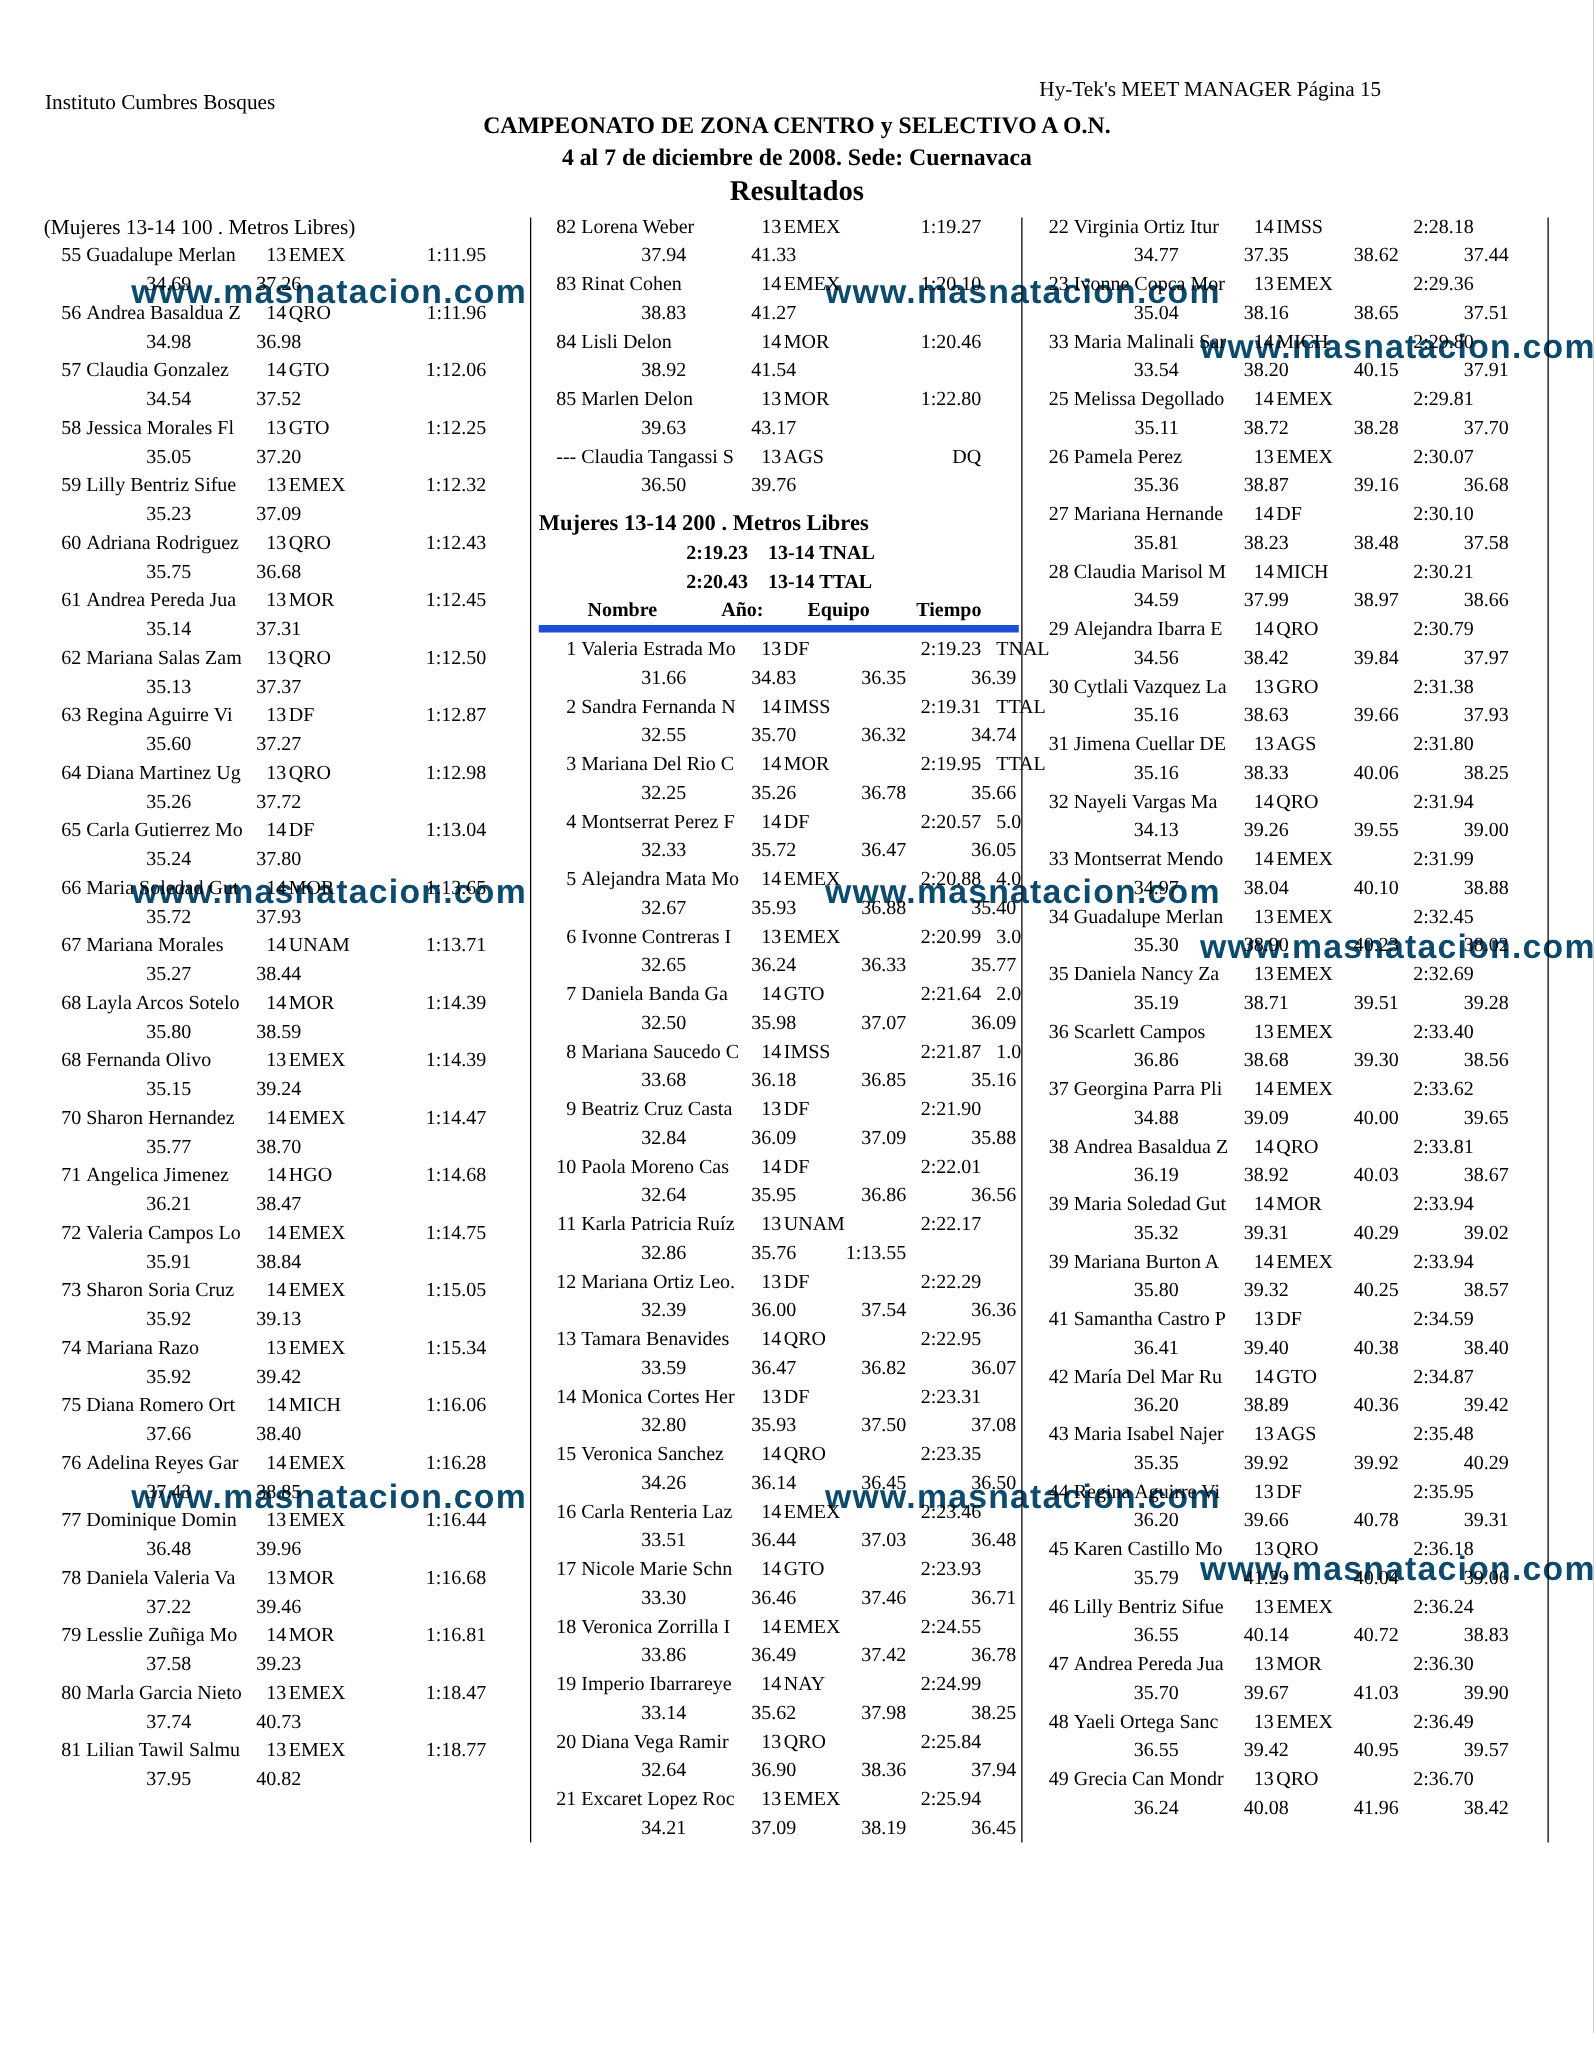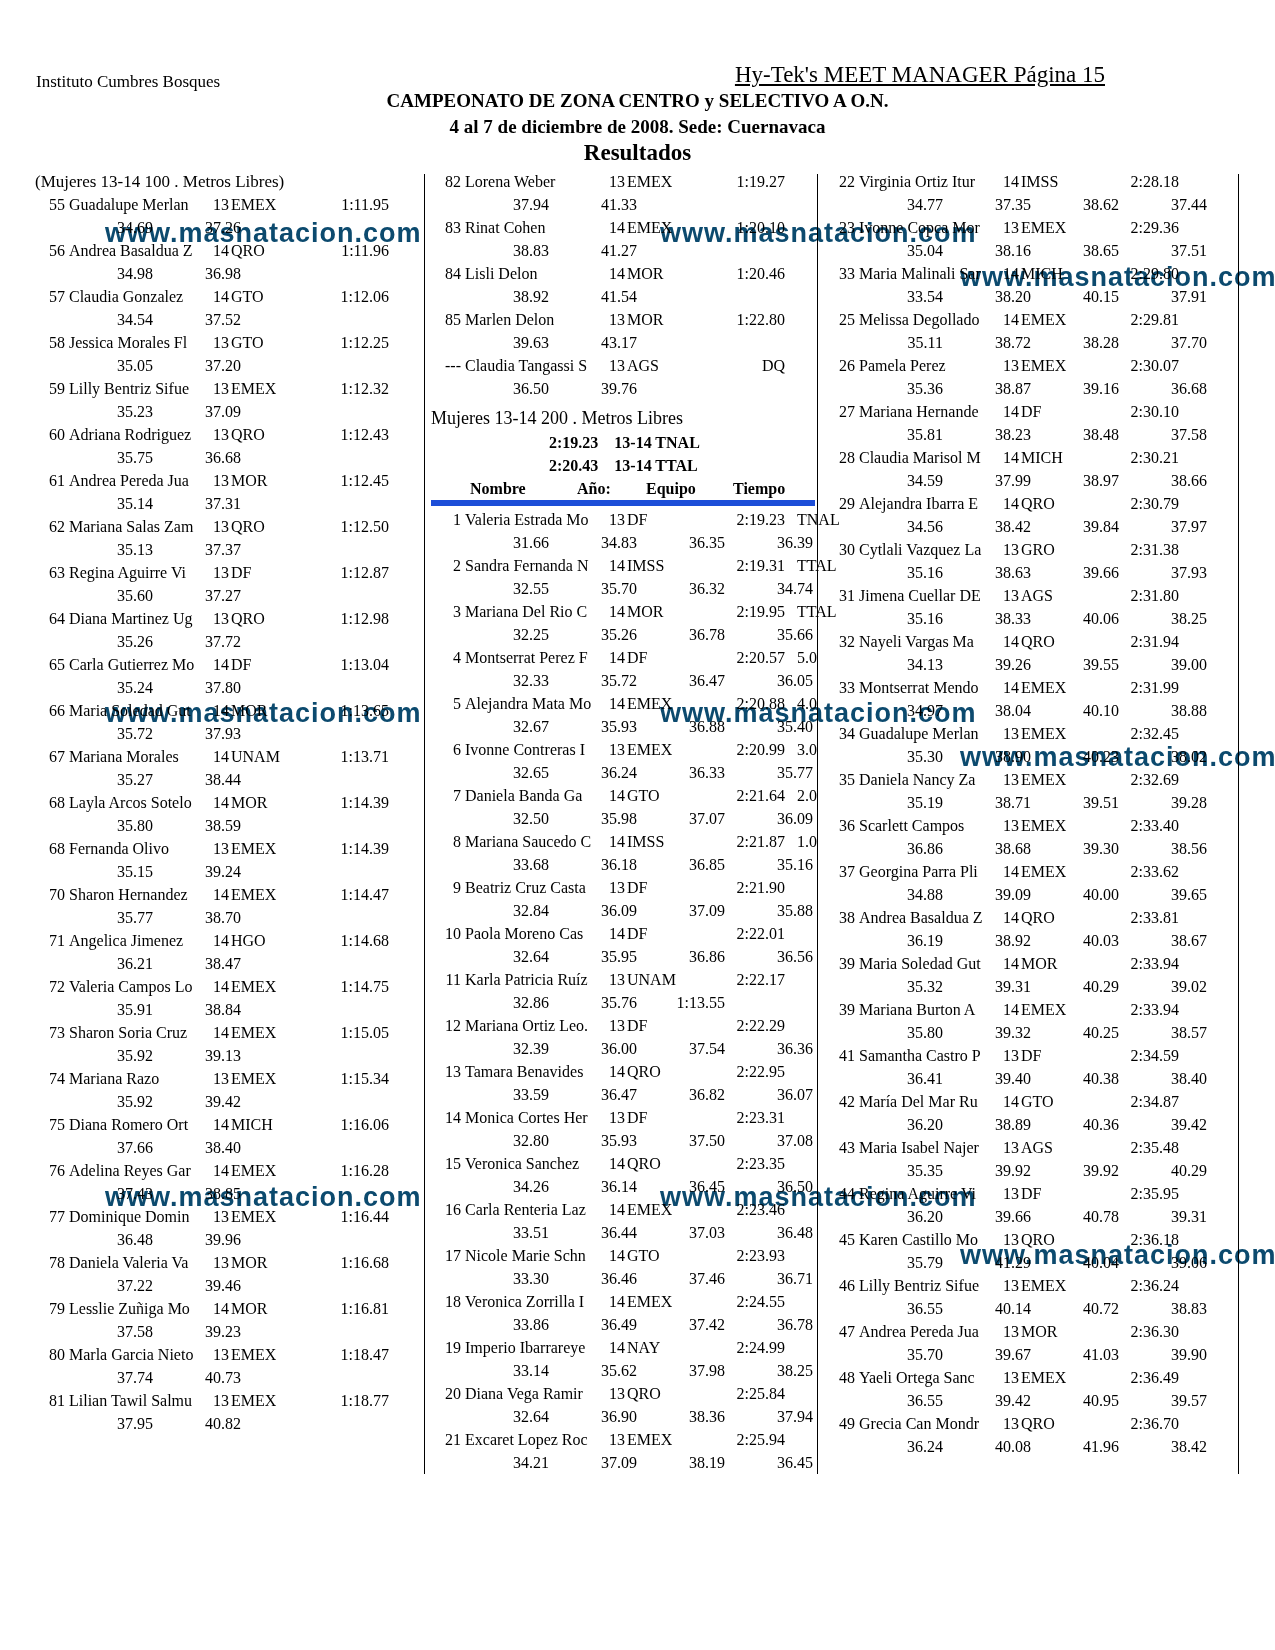--- a/index.html
+++ b/index.html
@@ -1,19 +1,19 @@
 <!DOCTYPE html>
 <html><head>
 <meta charset="utf-8">
 <style>
   html,body{margin:0;padding:0;background:#888;}
   .page{position:relative;width:1275px;height:1650px;background:#ffffff;
         font-family:"Liberation Serif",serif;color:#000;overflow:hidden;margin:0 auto;}
   .hdr-left{position:absolute;left:36px;top:72px;font-size:17px;}
-  .hdr-right{position:absolute;right:170px;top:62px;font-size:23px;text-decoration:underline;}
+  .hdr-right{position:absolute;right:170px;top:62px;font-size:17px;}
   .title{position:absolute;left:0;right:0;top:90px;text-align:center;font-weight:bold;font-size:19px;}
   .subtitle{position:absolute;left:0;right:0;top:116px;text-align:center;font-weight:bold;font-size:19px;}
   .results-heading{position:absolute;left:0;right:0;top:140px;text-align:center;font-weight:bold;font-size:23px;}
   .cols{position:absolute;left:35px;top:170px;width:1206px;height:1360px;}
   .col{position:absolute;top:0;}
   #col-left{left:0;width:386px;}
   #col-mid{left:396px;width:384px;}
   #col-right{left:790px;width:400px;}
   .vline{position:absolute;top:4px;width:1px;height:1300px;background:#000;}
   .vl1{left:389px;}.vl2{left:782px;}.vl3{left:1203px;}
@@ -21,21 +21,21 @@
   .entry{font-size:16px;line-height:23px;}
   .eline{display:grid;grid-template-columns:30px 140px 92px 80px 1fr;column-gap:4px;white-space:nowrap;}
   .place{text-align:right;}
   .name{overflow:hidden;}
   .team{margin-left:2px;}
   .time{text-align:right;}
   .note{padding-left:8px;}
   .splits{display:grid;grid-template-columns:118px 88px 88px 88px;}
   .split{text-align:right;}
   .event-block{margin-top:6px;}
-  .event-heading{font-weight:normal;font-size:18px;line-height:25px;white-space:nowrap;}
+  .event-heading{font-weight:bold;font-size:18px;line-height:25px;white-space:nowrap;}
   .record-line{font-weight:bold;display:flex;gap:16px;padding-left:118px;line-height:23px;font-size:16px;}
   .table-head{display:grid;grid-template-columns:34px 102px 64px 82px 1fr;column-gap:5px;
               font-weight:bold;font-size:16px;line-height:23px;border-bottom:6px solid #1d4ed8;margin-bottom:2px;}
   .watermark{position:absolute;color:#0c4a6e;font-size:27px;font-weight:bold;letter-spacing:1px;
              font-family:"Liberation Sans",sans-serif;pointer-events:none;}
 </style>
 </head>
 <body>
 
 <div class="page">

